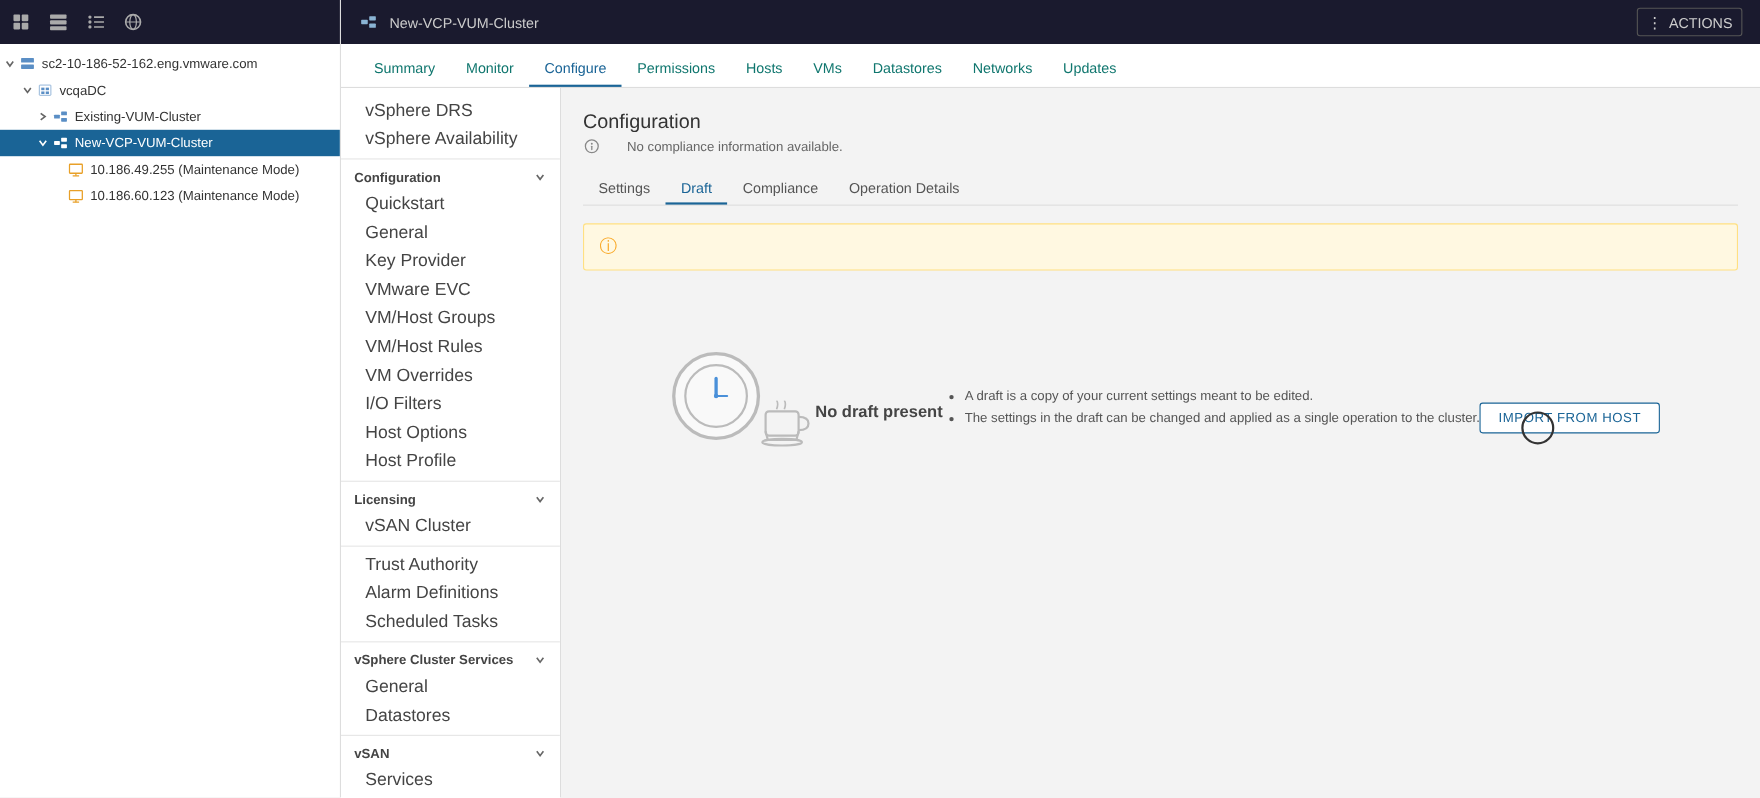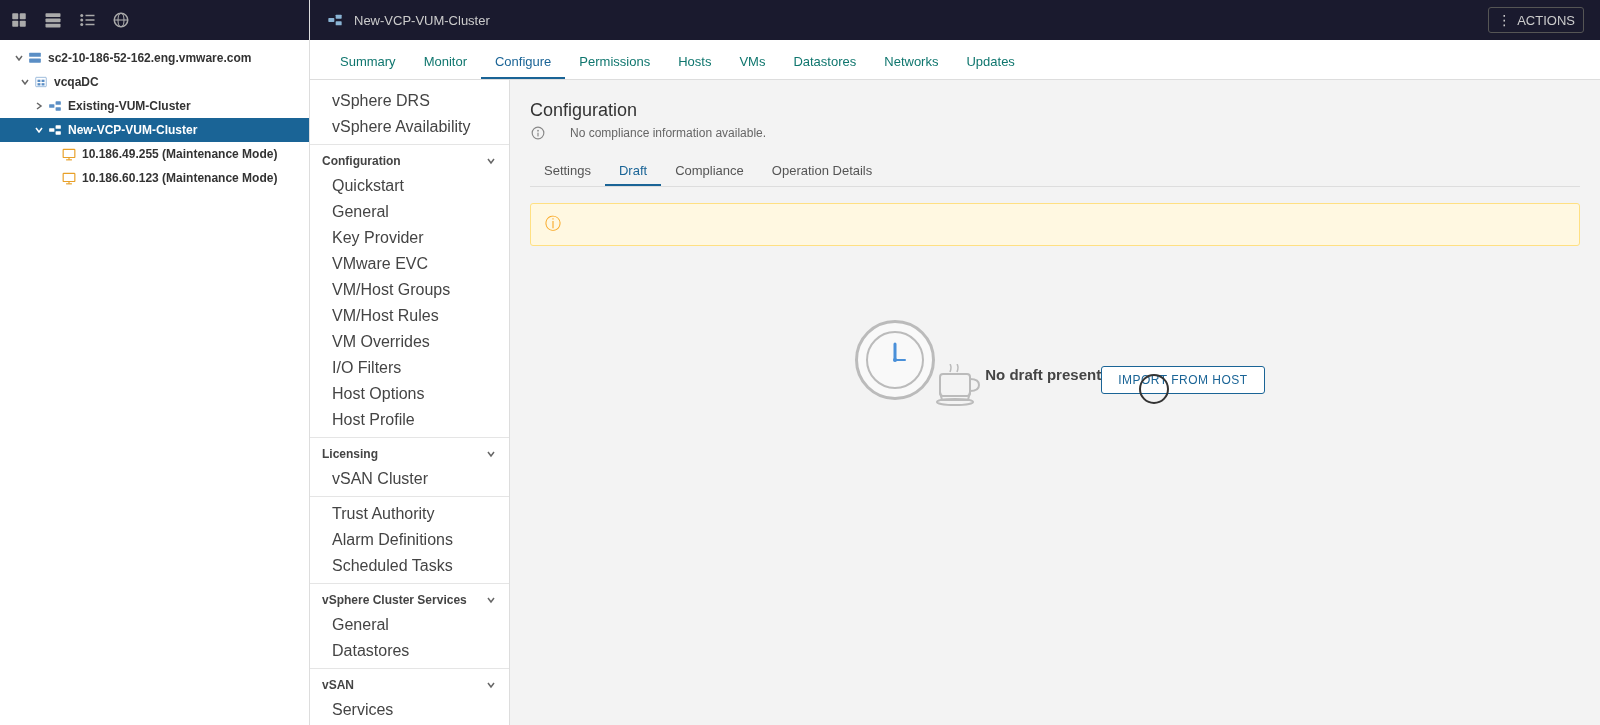--- a/index.html
+++ b/index.html
@@ -7,21 +7,21 @@
 
     .app-container { display: flex; height: 725px; width: 1600px; }
 
     
     .left-sidebar { width: 310px; background: #fff; border-right: 1px solid #ddd; display: flex; flex-direction: column; }
     .sidebar-toolbar { height: 40px; background: #1a1a2e; display: flex; align-items: center; padding: 0 8px; gap: 12px; }
     .toolbar-icon { width: 22px; height: 22px; color: #aaa; display: flex; align-items: center; justify-content: center; cursor: pointer; }
     .toolbar-icon svg { width: 18px; height: 18px; fill: #aaa; }
 
     .tree-area { flex: 1; overflow-y: auto; padding: 6px 0; }
-    .tree-item { display: flex; align-items: center; padding: 3px 12px; cursor: pointer; white-space: nowrap; font-weight: bold; }
+    .tree-item { display: flex; align-items: center; padding: 3px 2px; cursor: pointer; white-space: nowrap; }
     .tree-item.selected { background: #1a6496; color: #fff; }
     .tree-item.selected .tree-label { color: #fff; }
     .tree-chevron { width: 14px; height: 14px; display: inline-flex; align-items: center; justify-content: center; flex-shrink: 0; }
     .tree-chevron.open svg { transform: rotate(90deg); }
     .tree-icon { width: 18px; height: 18px; flex-shrink: 0; margin-right: 4px; display: flex; align-items: center; justify-content: center; }
     .tree-label { font-size: 12px; color: #333; }
     .tree-item.selected .tree-label { color: #fff; }
     .indent-1 { padding-left: 18px; }
     .indent-2 { padding-left: 32px; }
     .indent-3 { padding-left: 46px; }
@@ -388,20 +388,24 @@
                 <path d="M5 28 L7 36 L33 36 L35 28" fill="none" stroke="#bbb" stroke-width="2"></path>
 
                 <path d="M35 15 Q44 15 44 21 Q44 27 35 27" fill="none" stroke="#bbb" stroke-width="2"></path>
 
                 <ellipse cx="20" cy="38" rx="18" ry="3" fill="none" stroke="#bbb" stroke-width="2"></ellipse>
               </svg>
             </div>
           </div>
 
           <div class="empty-title">No draft present</div>
+          <ul class="empty-bullets">
+            <li>A draft is a copy of your current settings meant to be edited.</li>
+            <li>The settings in the draft can be changed and applied as a single operation to the cluster.</li>
+          </ul>
           <div style="position:relative; display:inline-block;">
             <button class="import-btn">IMPORT FROM HOST</button>
             
             <div class="cursor-circle"></div>
           </div>
         </div>
       </div>
     </div>
   </div>
 </div>

